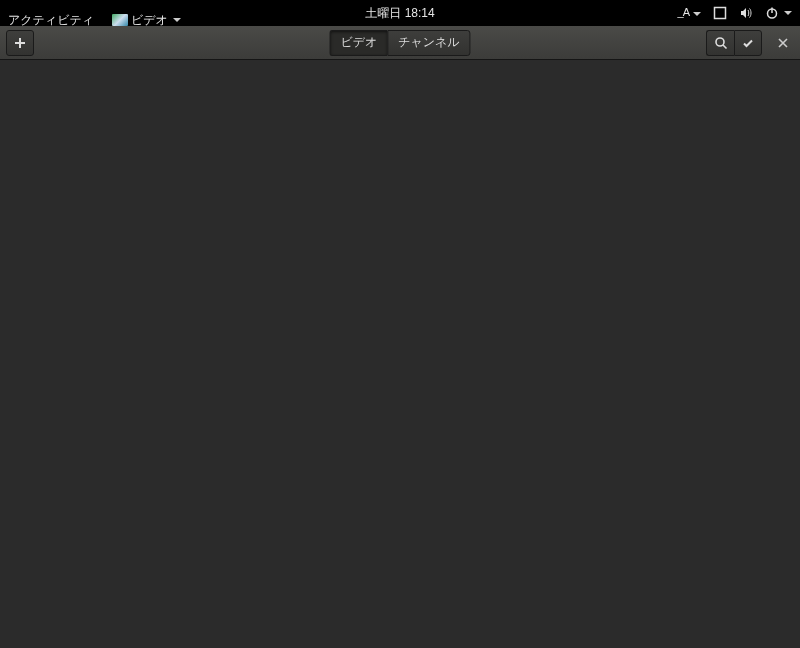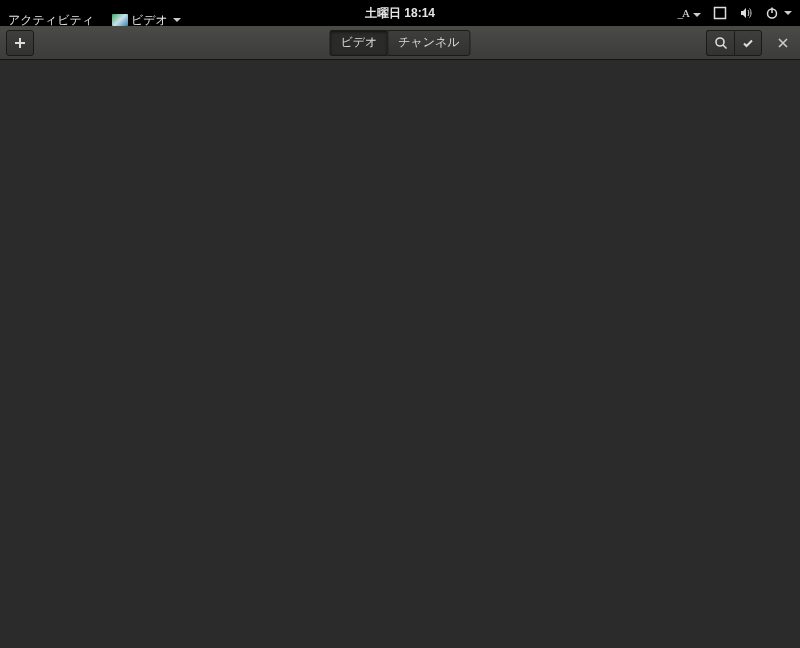--- a/index.html
+++ b/index.html
@@ -30,28 +30,27 @@
     border-left: 4px solid transparent;
     border-right: 4px solid transparent;
     border-top: 4px solid #ccc;
     display: inline-block;
     margin-left: 2px;
   }
   .topbar .center {
     position: absolute;
     left: 50%;
     transform: translateX(-50%);
-    font-weight: bold;
+    font-weight: normal;
   }
   .topbar .right {
     margin-left: auto;
     display: flex;
-    align-items: center;
+    align-items: flex-start;
     gap: 12px;
-    font-family: Liberation Serif, serif;
   }
   .topbar .ime { font-size: 11px; letter-spacing: -1px; }
   .topbar svg { display: block; }
 
   
   .headerbar {
     height: 34px;
     background: linear-gradient(#4a4a47, #3c3c3a);
     border-bottom: 1px solid #151515;
     display: flex;

